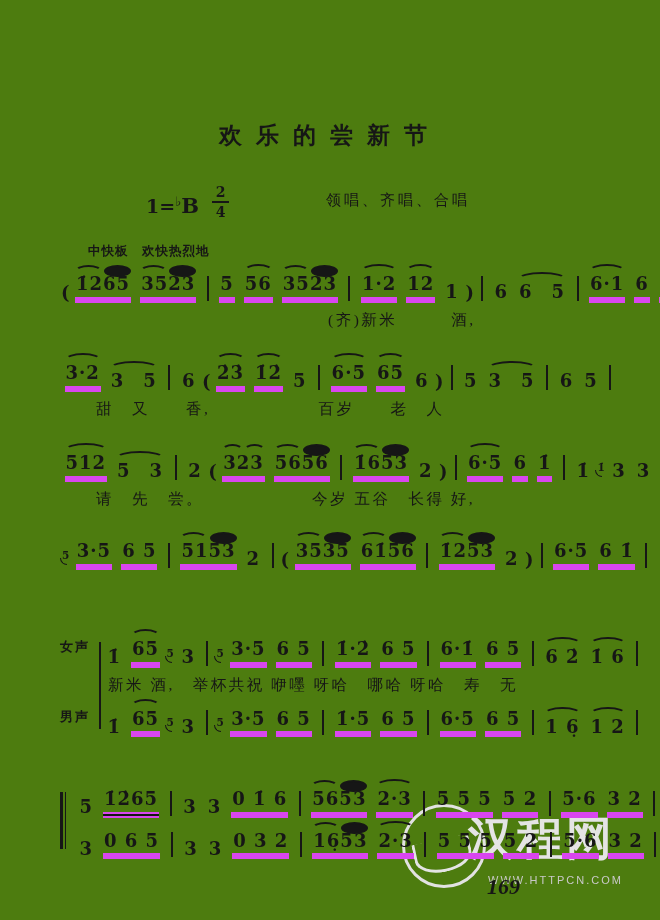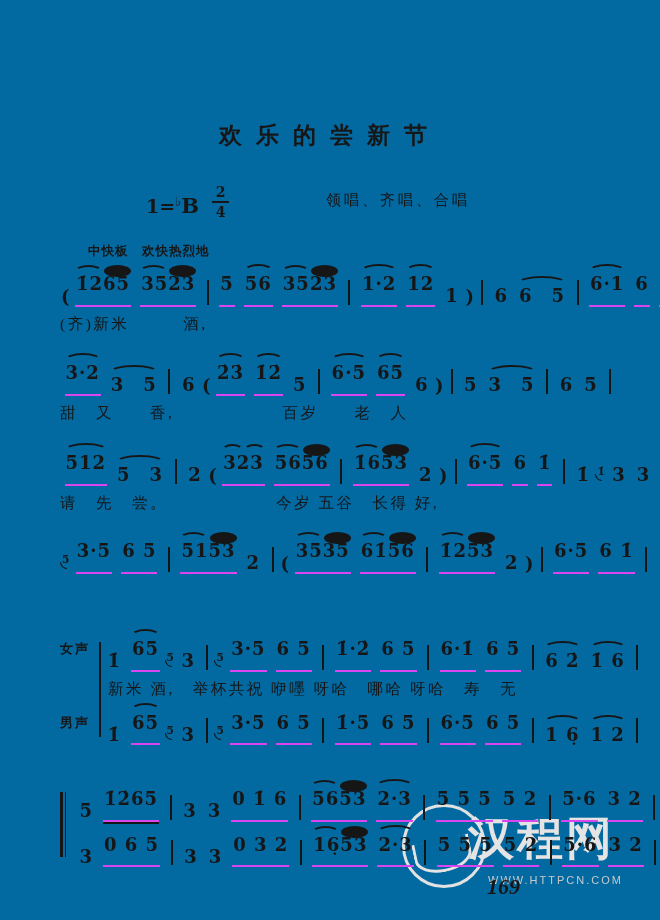--- a/index.html
+++ b/index.html
@@ -1,16 +1,16 @@
 <!DOCTYPE html>
 <html><head>
 <meta charset="utf-8">
 <style>
   html,body{margin:0;padding:0;background:#e8e8e8;}
-  .page{position:relative;width:660px;height:920px;background:#0369a1;overflow:hidden;
+  .page{position:relative;width:660px;height:920px;background:#4d7c0f;overflow:hidden;
         font-family:"Liberation Sans",sans-serif;color:#161616;}
   .title{position:absolute;top:120px;left:0;width:100%;text-align:center;margin:0;
          font-family:"Liberation Serif",serif;font-size:23px;font-weight:bold;letter-spacing:14px;}
   .meta-row{position:absolute;top:183px;left:100px;right:40px;height:36px;margin-left:46px;}
   .keysig{position:absolute;left:0;top:2px;font-family:"DejaVu Serif",serif;font-weight:bold;font-size:19px;}
   .flat{font-size:13px;vertical-align:7px;}
   .keyletter{font-size:21px;}
   .frac{display:inline-block;vertical-align:-4px;margin-left:6px;text-align:center;line-height:1;
         font-size:14px;font-weight:bold;font-family:"DejaVu Serif",serif;}
   .frac .ft{display:block;border-bottom:2px solid #161616;padding:0 4px 2px;}
@@ -18,37 +18,37 @@
   .performance{position:absolute;left:180px;top:8px;font-size:15px;letter-spacing:3px;}
   #score{position:absolute;left:0;top:0;width:660px;height:920px;z-index:2;}
   .block{position:absolute;left:60px;right:30px;}
   .b1{top:243px}.b2{top:350px}.b3{top:440px}.b4{top:528px}.b5{top:626px}.b6{top:776px}
   .tempo{font-size:12.5px;letter-spacing:1px;margin:0 0 1px 28px;font-weight:bold;}
   .line-row{display:flex;align-items:flex-end;}
   .music-line{font-family:"DejaVu Serif",serif;font-weight:bold;font-size:18px;
               white-space:nowrap;display:flex;align-items:flex-end;padding-top:13px;}
   .note{position:relative;display:inline-block;margin:0 4.5px;padding:0 1px;white-space:pre;
         letter-spacing:1px;line-height:1.15;}
-  .u1,.u2{border-bottom:2px solid #d946ef;padding-bottom:10px;text-align:right;}
+  .u1,.u2{border-bottom:6px solid #d946ef;padding-bottom:2px;text-align:right;}
   .u2::after{content:"";position:absolute;left:0;right:0;bottom:-4.5px;height:1.8px;background:#161616;}
   .a1::before{content:"";position:absolute;top:-10px;left:0;right:0;height:10px;
         border:2px solid transparent;border-top-color:#161616;border-radius:50%;}
   .a2::before{content:"";position:absolute;top:-9px;left:0;right:52%;height:8px;
         border:2px solid transparent;border-top-color:#161616;border-radius:50%;}
   .a2::after{content:"";position:absolute;top:-9px;left:52%;right:0;height:8px;
         border:2px solid transparent;border-top-color:#161616;border-radius:50%;}
   .grace{position:relative;top:-9px;font-size:10.5px;margin:0 2px;font-weight:bold;}
   .grace::after{content:"";position:absolute;left:-2px;bottom:-4px;width:6px;height:6px;
         border-left:1.5px solid #161616;border-bottom:1.5px solid #161616;border-radius:0 0 0 100%;}
   .bar{align-self:flex-end;height:25px;width:2px;background:#161616;margin:0 6px 2px;flex:none;}
   .paren{font-size:18px;margin:0 1px;align-self:flex-end;}
   .vlabel{font-size:13px;width:34px;flex:none;align-self:center;letter-spacing:2px;font-weight:bold;}
   .lyrics{font-family:"Liberation Serif",serif;font-size:15.5px;margin-top:7px;
-          white-space:pre;letter-spacing:2.5px;}
-  .ly1{}
+          white-space:pre;letter-spacing:2.5px;margin-left:36px;}
+  .ly1{margin-left:268px;}
   .b5 .lyrics{margin-left:48px;}
   .b5{padding-left:0;}
   .b5::before{content:"";position:absolute;left:39px;top:16px;bottom:8px;width:1.8px;background:#161616;}
   .b5 .music-line{padding-left:8px;}
   .b6::before{content:"";position:absolute;left:0px;top:16px;bottom:10px;width:2.5px;background:#161616;}
   .b6::after{content:"";position:absolute;left:5px;top:16px;bottom:10px;width:1px;background:#161616;}
   .b6 .music-line,.b6 .lyrics{margin-left:14px;}
   .page-number{position:absolute;top:874px;left:487px;font-family:"Liberation Serif",serif;
           font-style:italic;font-weight:bold;font-size:22px;z-index:2;}
   .watermark{position:absolute;right:8px;bottom:14px;width:250px;height:115px;z-index:1;}

